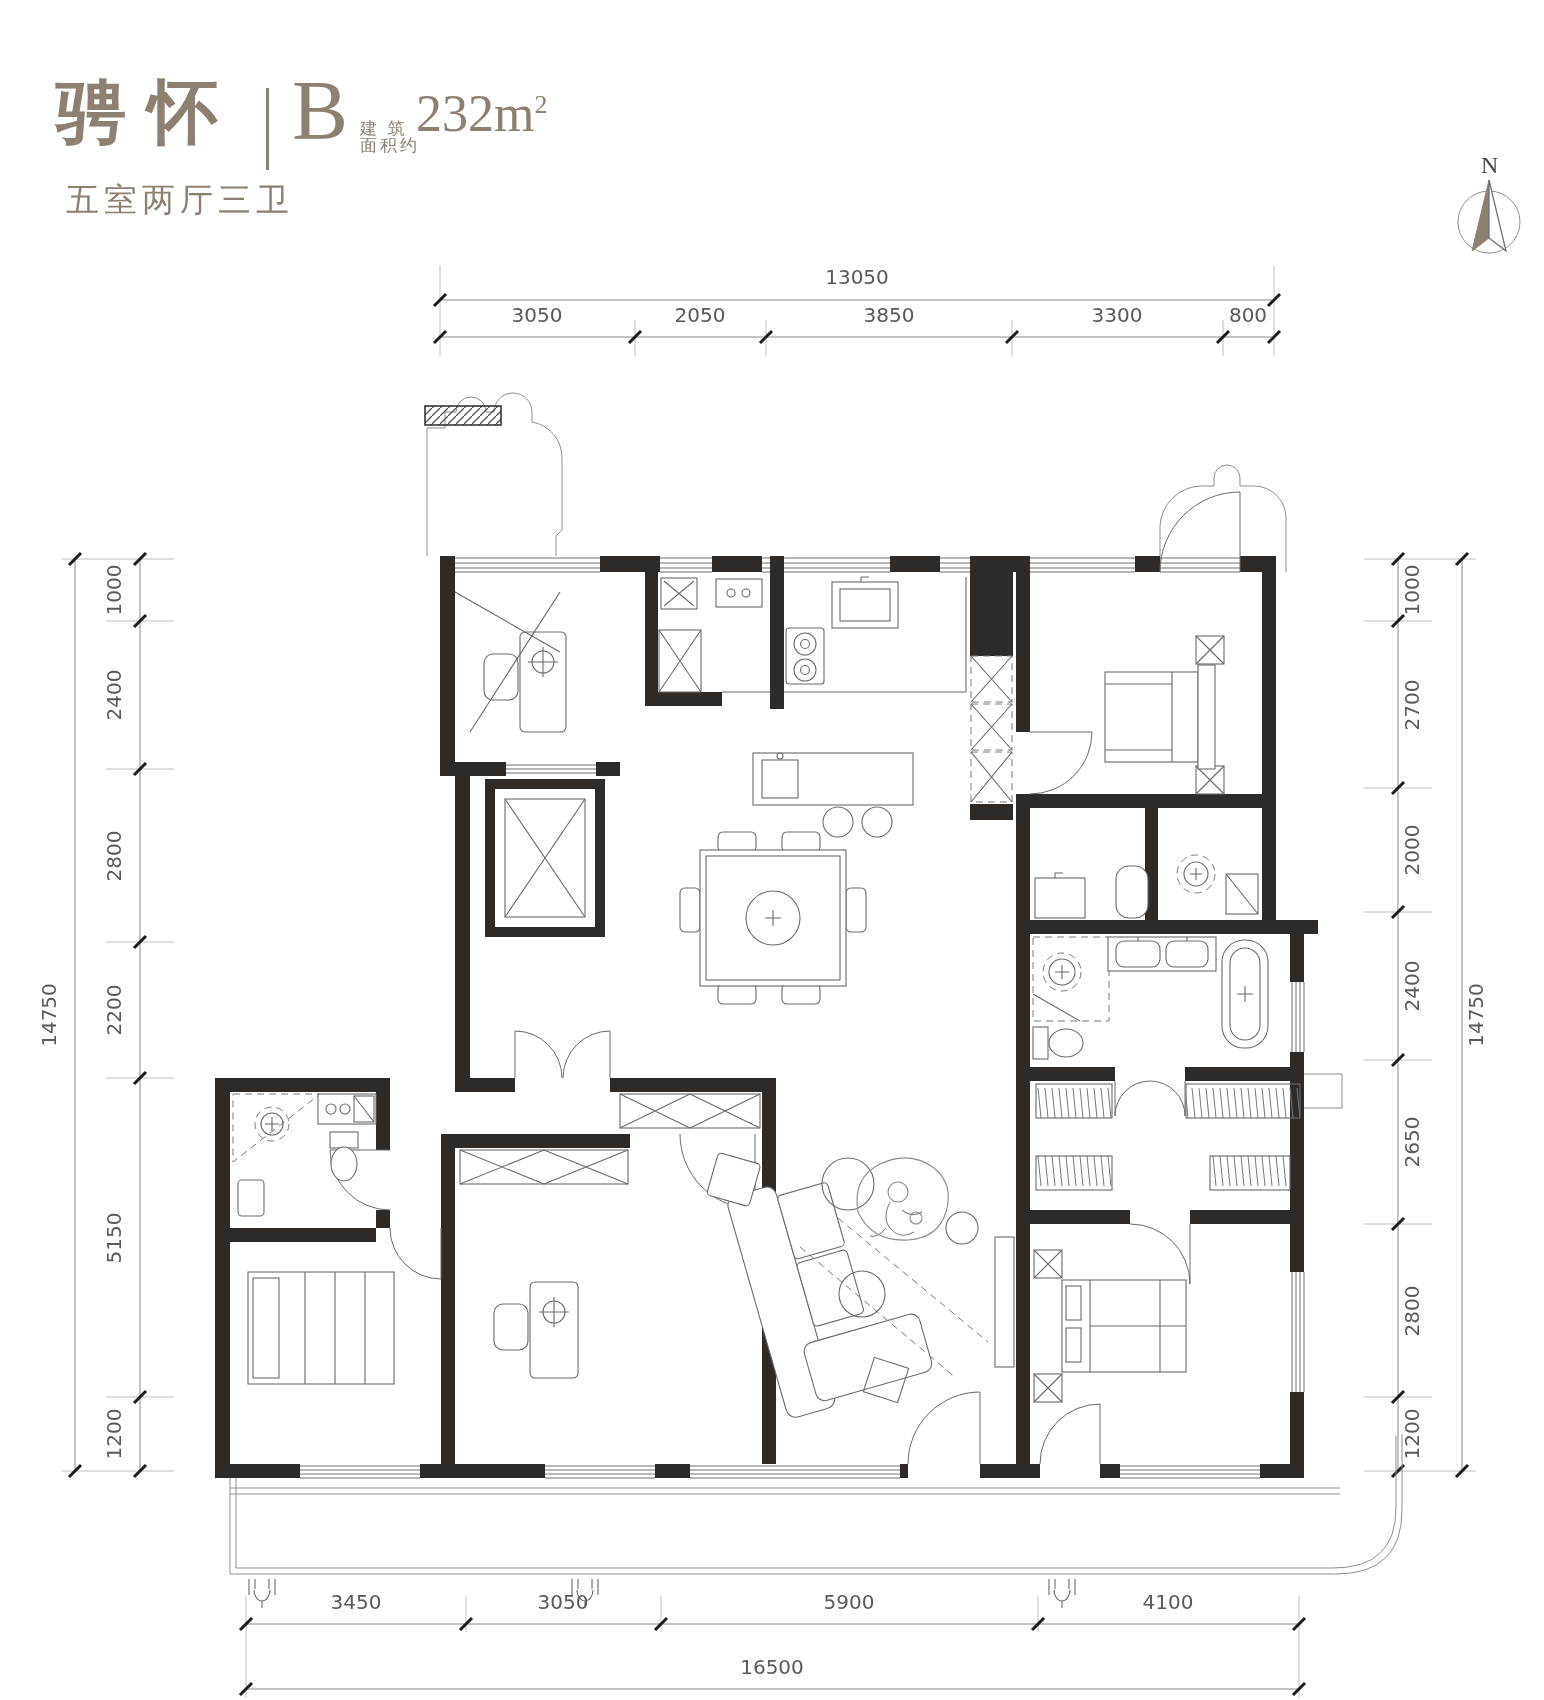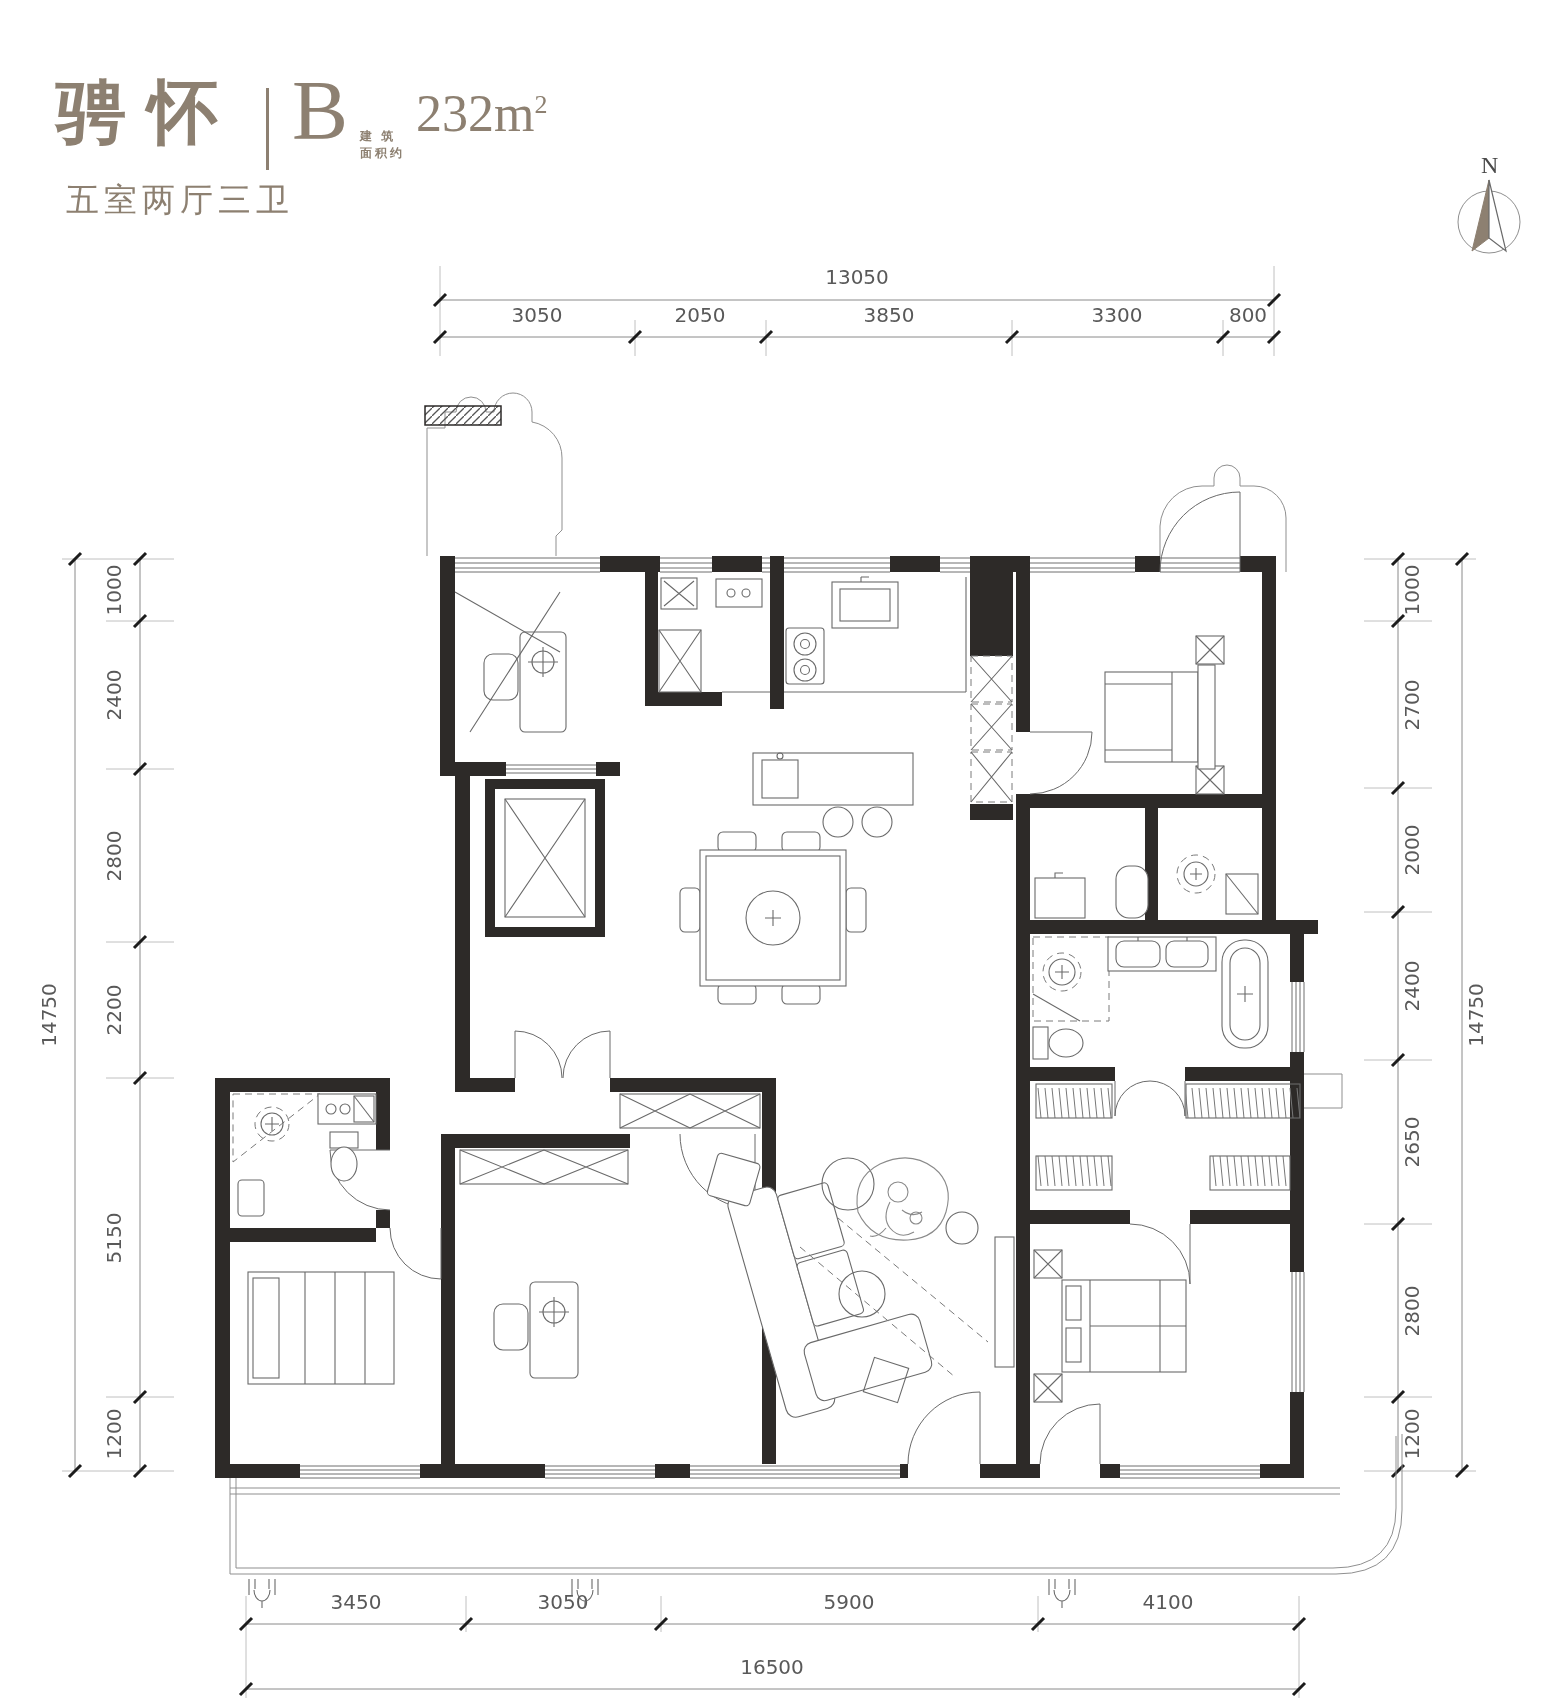--- a/index.html
+++ b/index.html
@@ -1,22 +1,22 @@
 <!DOCTYPE html>
 <html><head>
 <meta charset="utf-8">
 <style>
   html,body{margin:0;padding:0;background:#fff;}
   #stage{position:relative;width:1544px;height:1700px;background:#ffffff;overflow:hidden;
          font-family:"Liberation Serif","DejaVu Serif",serif;margin-top:32px;}
   #title-main{position:absolute;left:56px;top:34px;font-size:70px;letter-spacing:22px;color:#8d8071;font-weight:600;}
   #title-divider{position:absolute;left:266px;top:56px;width:3px;height:82px;background:#8d8071;}
   #unit-letter{position:absolute;left:292px;top:30px;font-size:84px;color:#8d8071;}
-  #area-label{position:absolute;left:360px;top:96px;font-size:12px;line-height:17px;color:#8d8071;
-              font-family:"Liberation Sans","DejaVu Sans",sans-serif;letter-spacing:3px;font-weight:bold;}
+  #area-label{position:absolute;left:360px;top:88px;font-size:17px;line-height:17px;color:#8d8071;
+              font-family:"Liberation Sans","DejaVu Sans",sans-serif;letter-spacing:3px;}
   #area-value{position:absolute;left:416px;top:52px;font-size:52px;color:#8d8071;}
   #area-value sup{font-size:26px;}
   #layout-summary{position:absolute;left:66px;top:146px;font-size:33px;letter-spacing:5px;color:#8d8071;}
   svg text{font-family:"DejaVu Sans","Liberation Sans",sans-serif;fill:#595959;font-size:20px;}
   svg .thin{stroke:#8a8a8a;stroke-width:1;fill:none;}
   svg .ext{stroke:#b0b0b0;stroke-width:0.8;fill:none;}
   svg .tick{stroke:#1c1c1c;stroke-width:3;fill:none;}
   svg .furn{stroke:#6a6a6a;stroke-width:1.1;fill:#ffffff;}
   svg .furnl{stroke:#6a6a6a;stroke-width:1.1;fill:none;}
   svg .lite{stroke:#8f8f8f;stroke-width:1;fill:none;}

